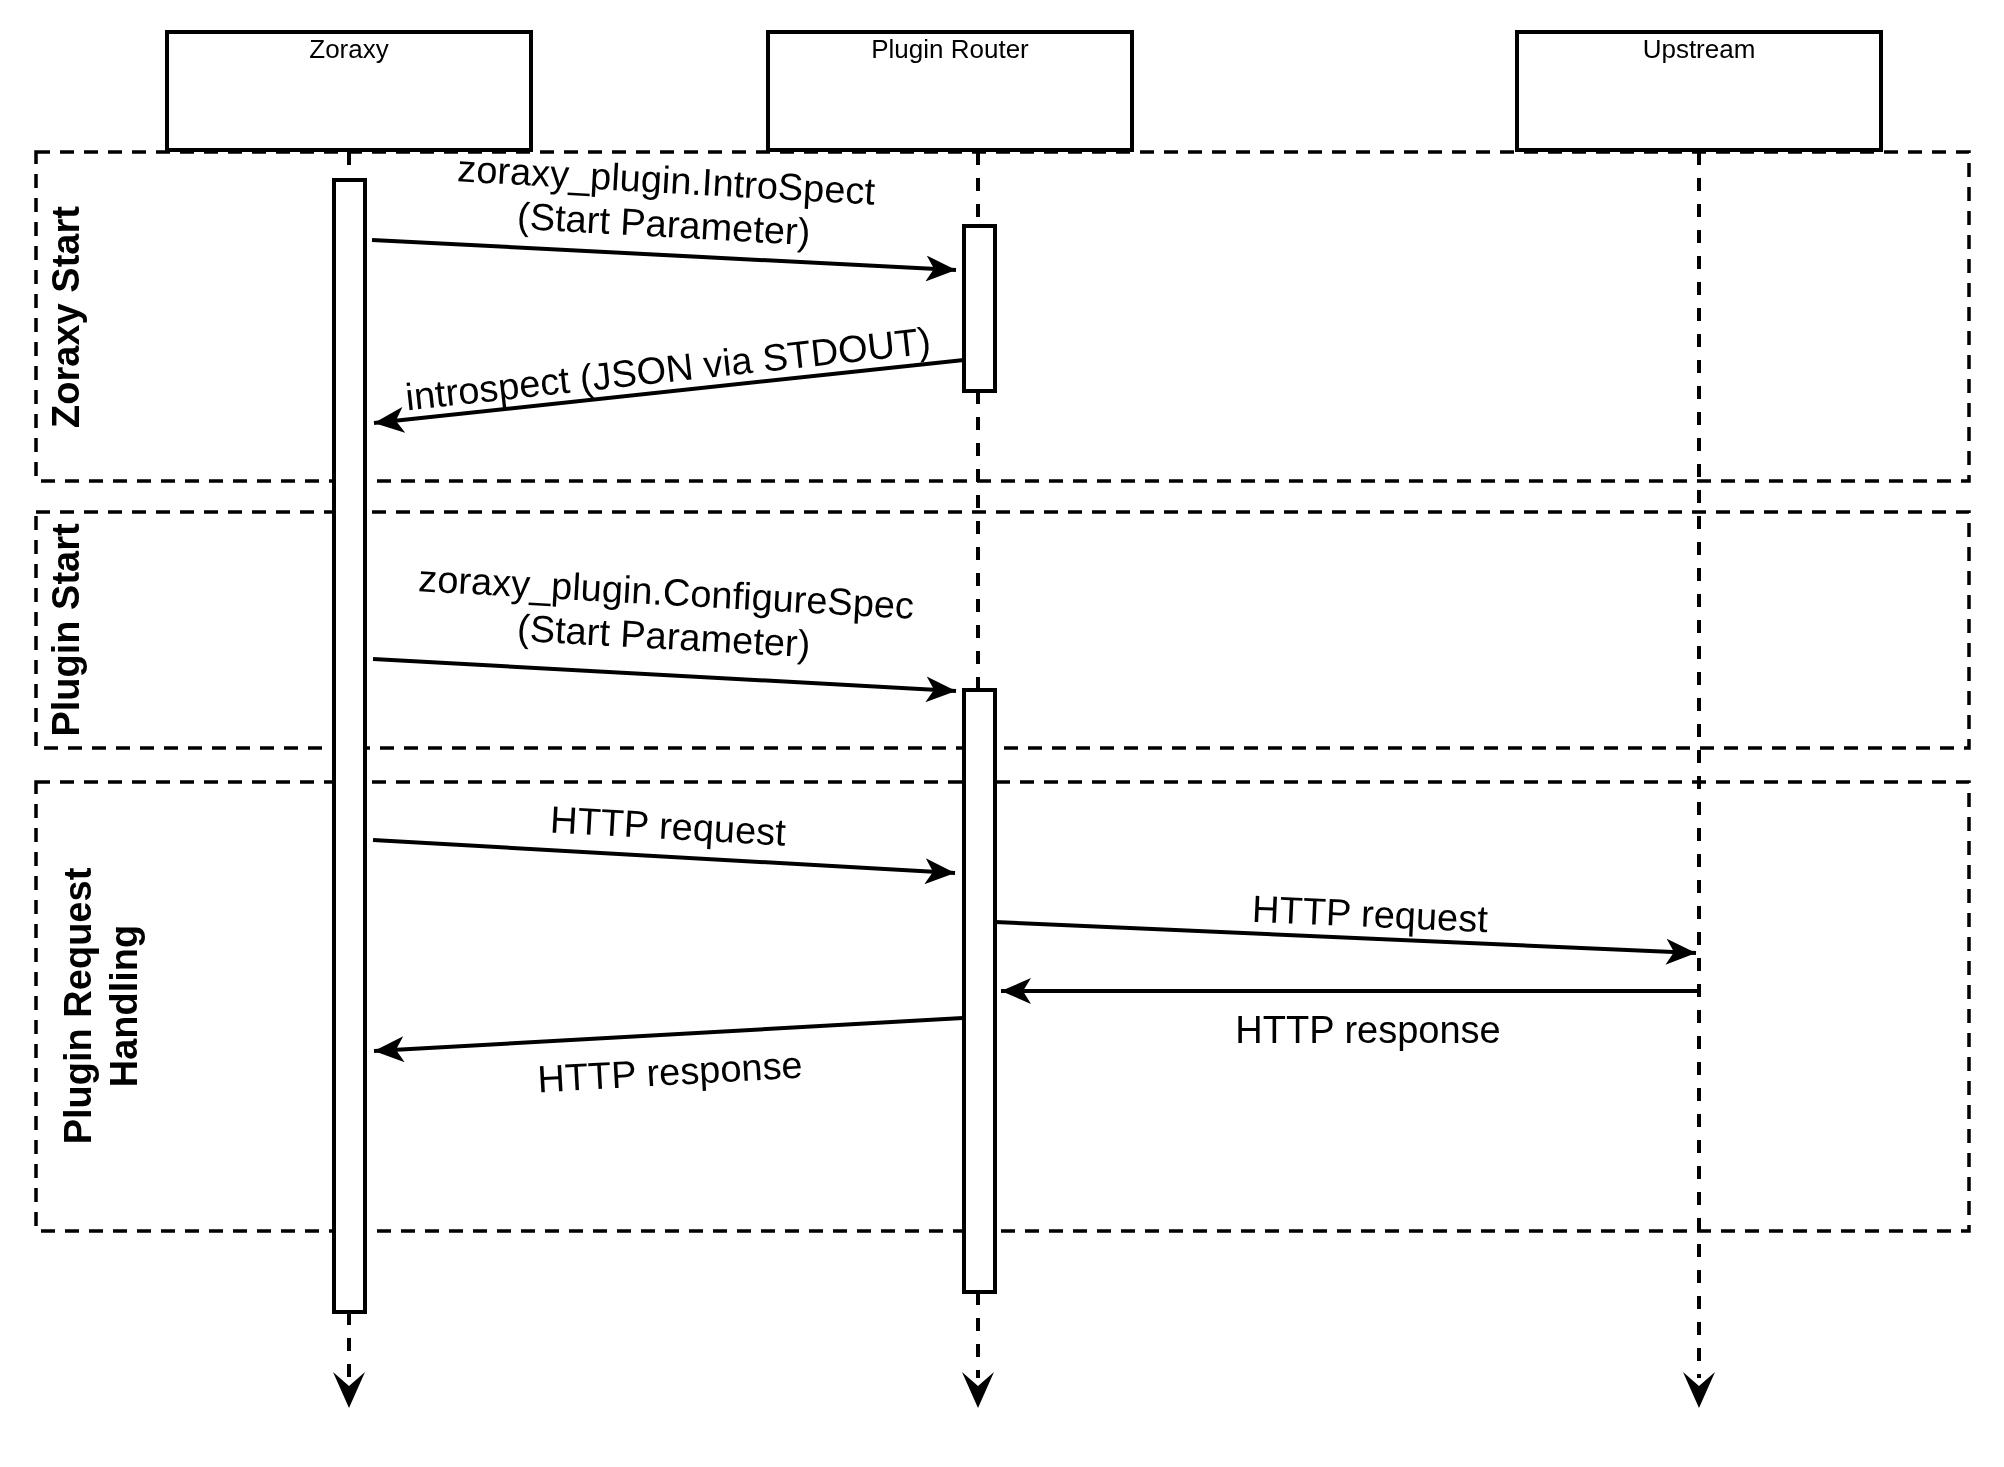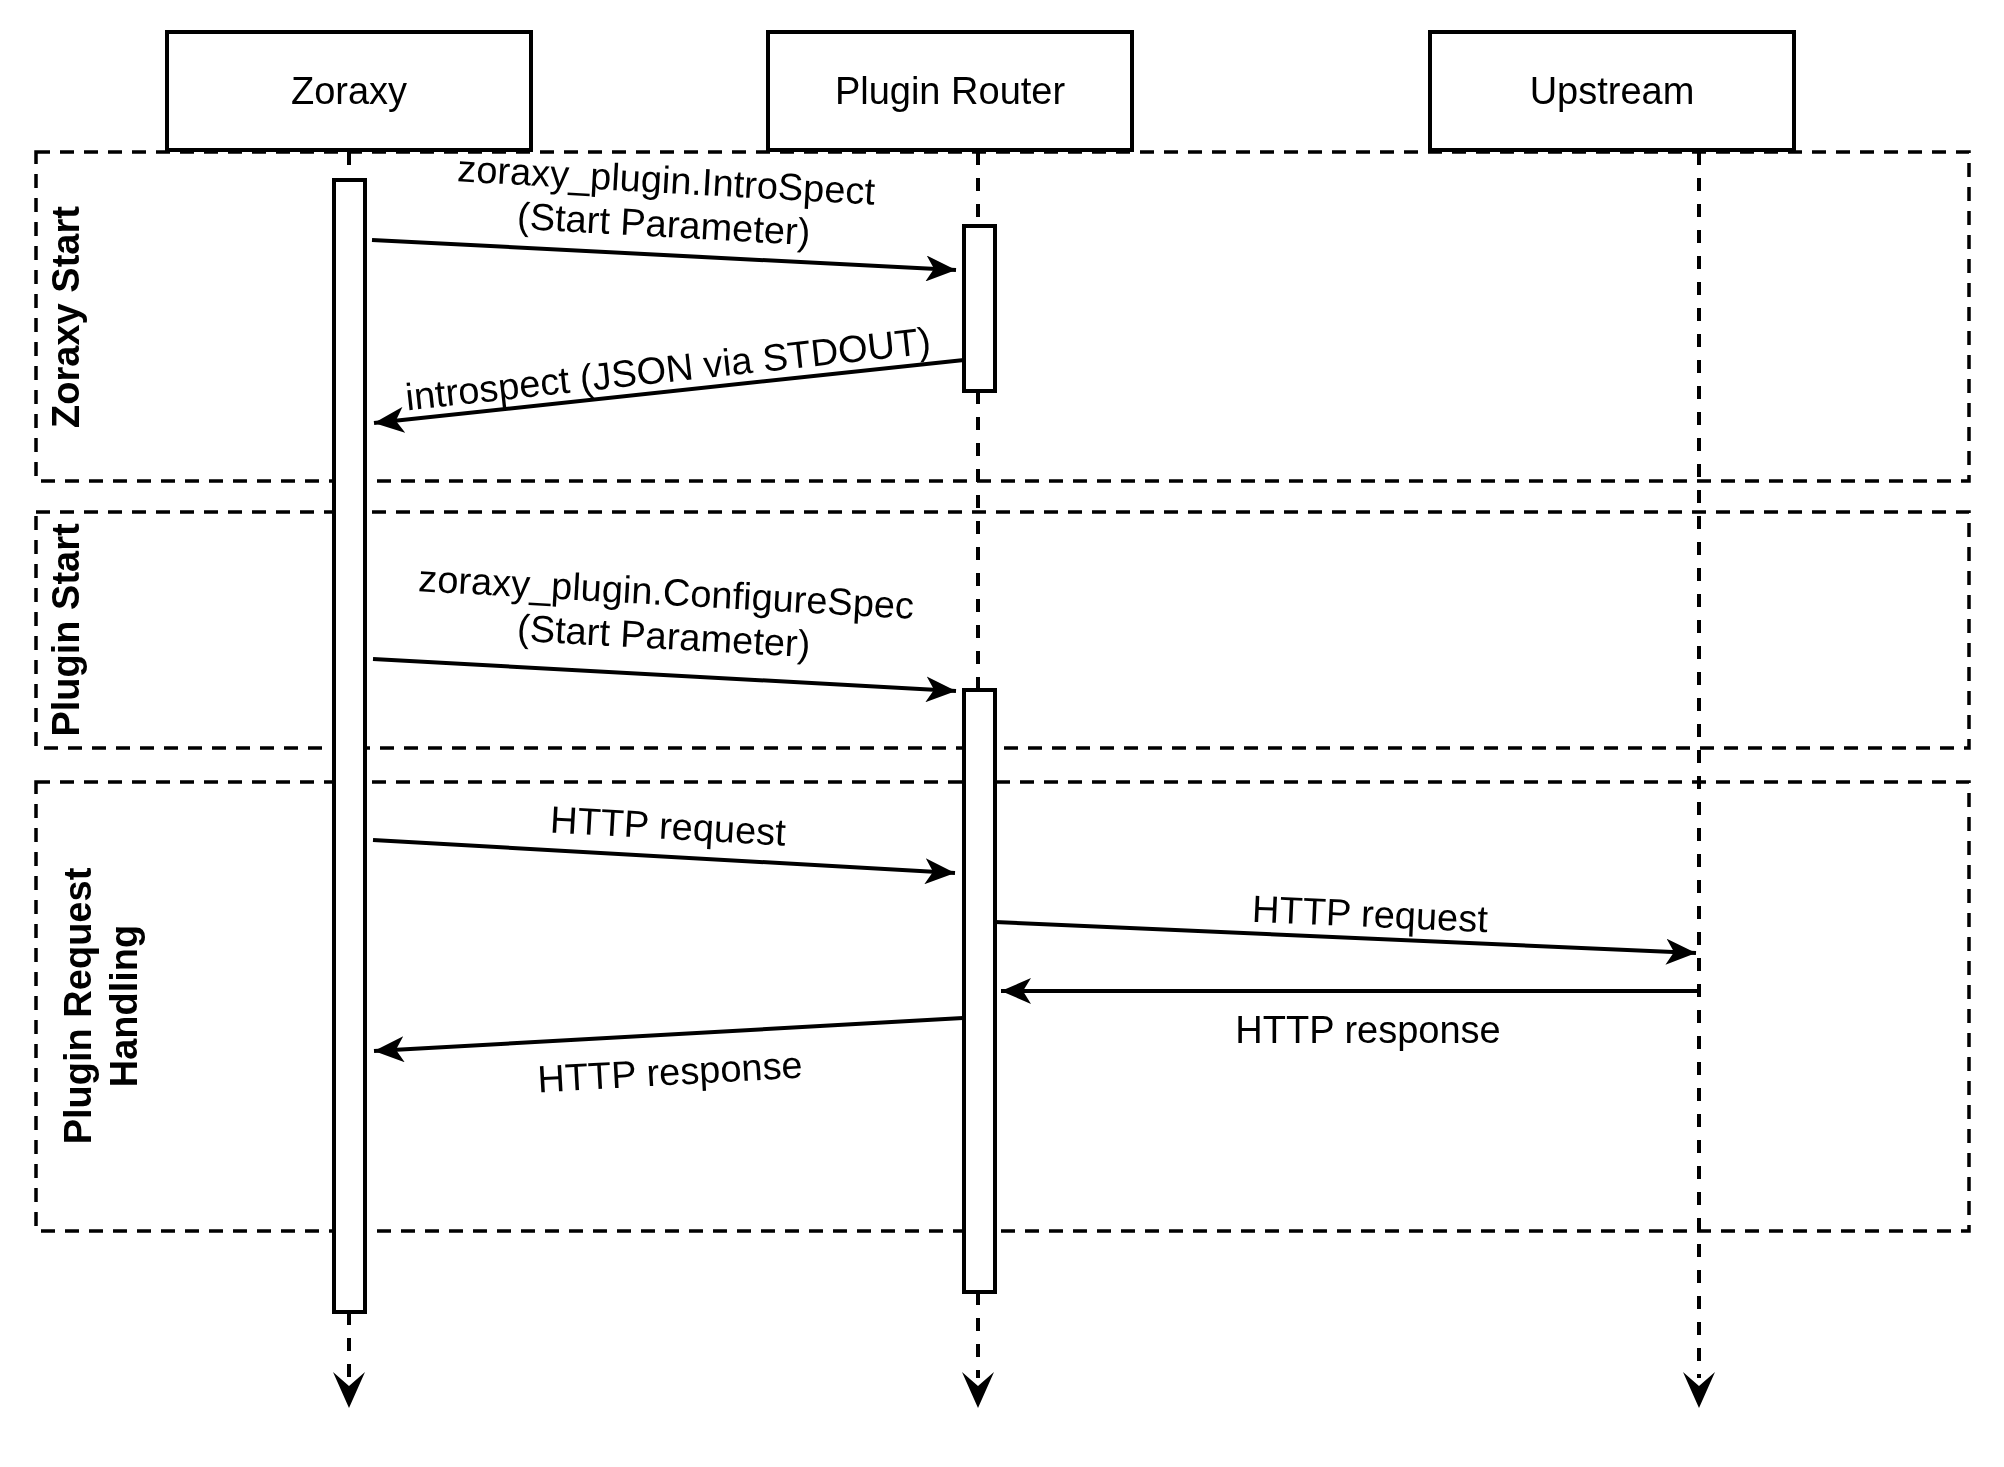--- a/index.html
+++ b/index.html
@@ -7,22 +7,22 @@
     position:relative;
     width:2004px;height:1467px;
     background:#fff;color:#000;
     font-family:"Liberation Sans", sans-serif;
     overflow:hidden;
   }
   svg.layer{position:absolute;left:0;top:0;}
   .pbox{
     position:absolute;top:30px;width:368px;height:122px;
     background:#fff;border:4px solid #000;box-sizing:border-box;
-    display:flex;align-items:center;justify-content:center;
-    font-size:38px;
+    display:flex;justify-content:center;
+    font-size:26px;
   }
   .slabel{
     position:absolute;font-weight:bold;font-size:38px;line-height:46px;
     white-space:nowrap;text-align:center;
     transform:translate(-50%,-50%) rotate(-90deg);
   }
   .mlabel{
     position:absolute;font-size:38px;line-height:44px;
     white-space:nowrap;text-align:center;
     transform:translate(-50%,-50%) rotate(var(--r,0deg));
@@ -67,21 +67,21 @@
     <path d="M1698 991 L1001 991" stroke="#000" stroke-width="4" fill="none" marker-end="url(#arrow)"></path>
     <path d="M963 1018 L374 1051" stroke="#000" stroke-width="4" fill="none" marker-end="url(#arrow)"></path>
   </svg>
 
   <div class="pbox" style="left:165px;">
     <span>Zoraxy</span>
   </div>
   <div class="pbox" style="left:766px;">
     <span>Plugin Router</span>
   </div>
-  <div class="pbox" style="left:1428px;">
+  <div class="pbox" style="left:1515px;">
     <span>Upstream</span>
   </div>
 
   <div class="slabel" style="left:66px;top:317px;">Zoraxy Start</div>
   <div class="slabel" style="left:66px;top:630px;">Plugin Start</div>
   <div class="slabel" style="left:101px;top:1006px;">
     <div>Plugin Request</div>
     <div>Handling</div>
   </div>
 

